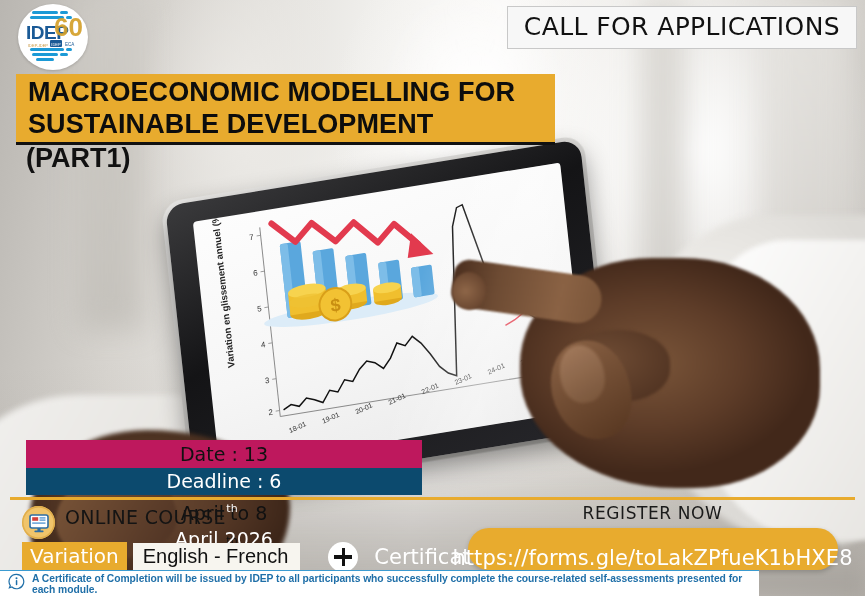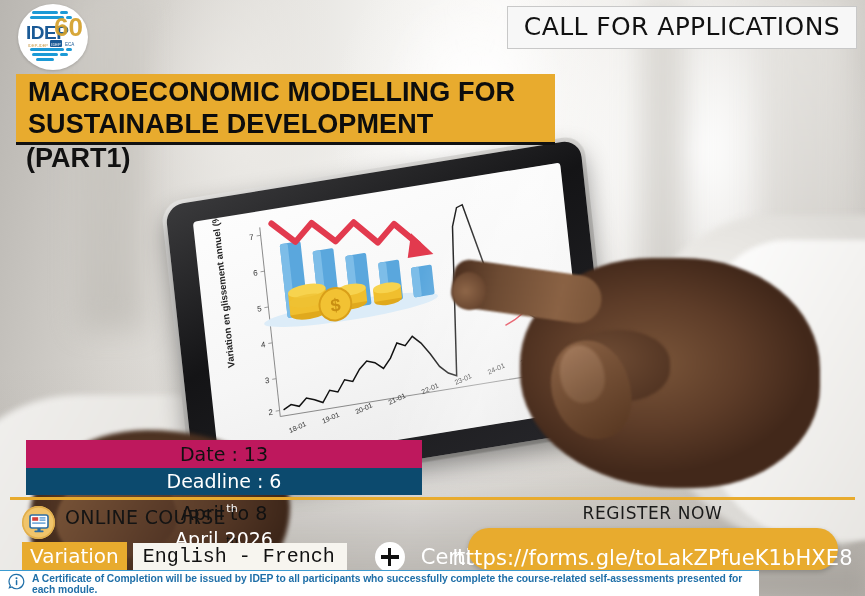--- a/index.html
+++ b/index.html
@@ -110,21 +110,21 @@
   
   .online{position:absolute;left:22px;top:506px;display:flex;align-items:flex-start;gap:10px;}
   .oc-icon{width:33px;height:33px;border-radius:50%;background:#f0c46b;
            display:flex;align-items:center;justify-content:center;box-shadow:inset 0 0 0 1.5px #e0ae4c;}
   .online-label{font-size:19px;color:#141414;letter-spacing:.3px;font-family:"DejaVu Sans",sans-serif;}
 
   .langrow{position:absolute;left:22px;top:542px;display:flex;align-items:center;}
   .lang-tag{background:#e8ab2e;color:#fff;font-size:20px;padding:2px 8px 4px 8px;
             font-family:"DejaVu Sans",sans-serif;}
   .lang-val{background:#f7f5ef;color:#111;font-size:20px;padding:2px 12px 4px 10px;margin-left:6px;
-            font-family:Liberation Mono, monospace;}
+            font-family:Liberation Sans, sans-serif;}
   .plus-circle{width:30px;height:30px;border-radius:50%;background:#fff;margin-left:28px;position:relative;}
   .plus-circle:before,.plus-circle:after{content:"";position:absolute;background:#111;}
   .plus-circle:before{left:50%;top:6px;width:3.4px;height:18px;margin-left:-1.7px;}
   .plus-circle:after{top:50%;left:6px;height:3.4px;width:18px;margin-top:-1.7px;}
   .cert-label{font-size:21px;color:#ffffff;margin-left:16px;font-family:"DejaVu Sans",sans-serif;}
 
   .register{position:absolute;left:455px;top:503px;width:395px;text-align:center;}
   .reg-now{font-size:17px;color:#1a1a1a;letter-spacing:.6px;font-family:"DejaVu Sans",sans-serif;}
   .reg-pill{margin:5px auto 0 auto;width:370px;height:42px;border-radius:21px;background:#e8ab2e;
             display:flex;align-items:flex-end;justify-content:center;box-shadow:0 2px 5px rgba(0,0,0,.2);}

